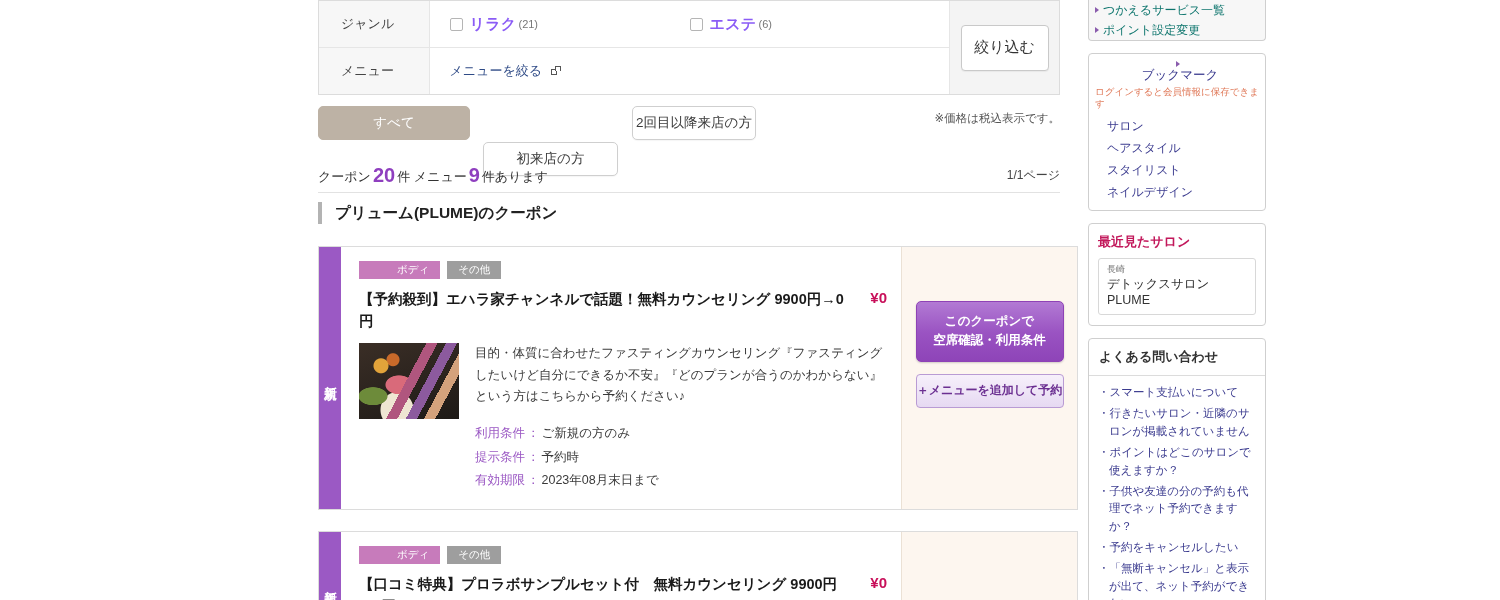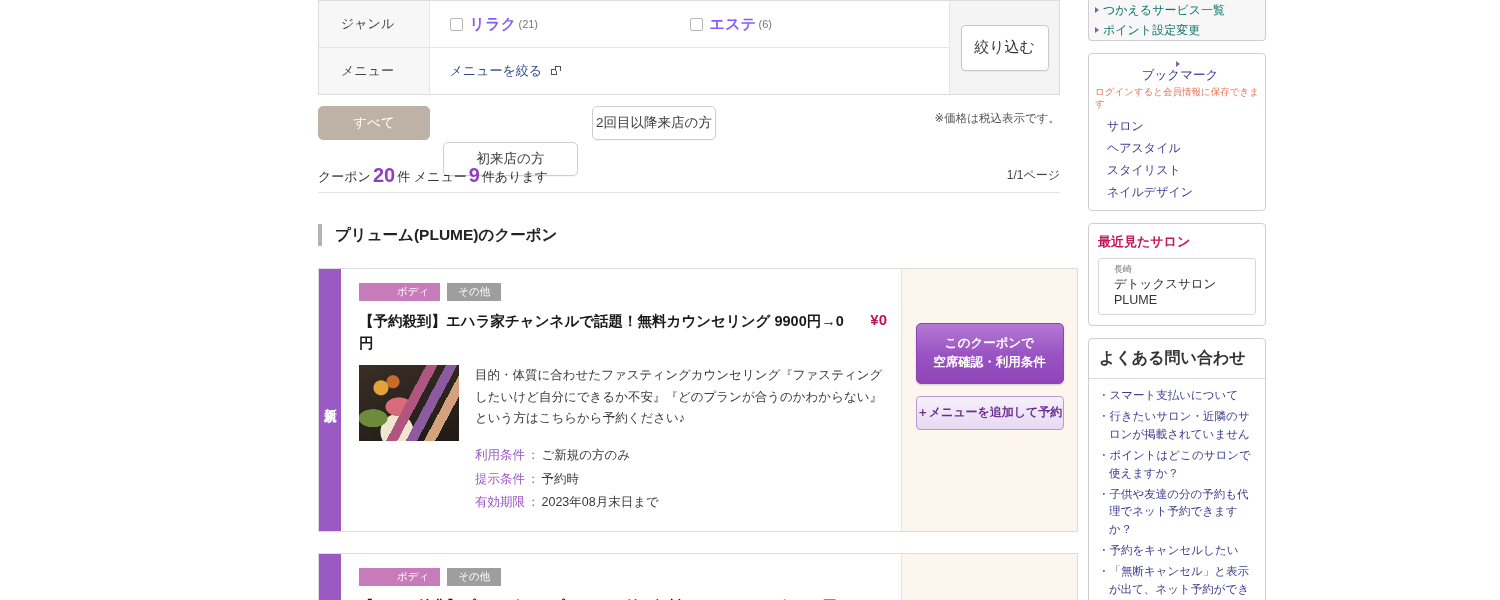--- a/index.html
+++ b/index.html
@@ -126,21 +126,21 @@
     border-radius: 5px;
     font-size: 13.5px;
     display: flex; align-items: center; justify-content: center;
     cursor: pointer;
     font-family: inherit;
   }
   .tab.active {
     background: #bdb2a5;
     color: #ffffff;
     border: 1px solid #bdb2a5;
-    width: 112px;
+    width: 152px;
     text-align: right;
   }
   .tab.idle {
     background: #ffffff;
     color: #3a3a3a;
     border: 1px solid #cfcfcf;
     box-shadow: 0 1px 1px rgba(0,0,0,.04);
   }
   .tab.t2 { width: 135px; margin-left: 13px; margin-top: 36px; }
   .tab.t3 { width: 124px; margin-left: 14px; }
@@ -170,21 +170,21 @@
   }
   .page-indicator {
     position: absolute;
     right: 0; top: 3px;
     font-size: 12px;
     color: #444;
   }
 
   
   .sec-head {
-    margin-top: 30px;
+    margin-top: 8px;
     display: flex; align-items: center;
     height: 24px;
   }
   .sec-bar {
     width: 4px; height: 22px;
     background: #b3b3b3;
     margin-right: 13px;
   }
   .sec-title { font-size: 15.5px; color: #222; font-weight: bold; }
 
@@ -382,28 +382,28 @@
   .recent-head {
     font-size: 13px;
     font-weight: bold;
     color: #c2185b;
     padding: 9px 0 7px 9px;
   }
   .recent-card {
     margin: 0 9px 10px 9px;
     border: 1px solid #d8d8d8;
     border-radius: 3px;
-    padding: 5px 15px 7px;
+    padding: 5px 8px 7px;
     cursor: pointer;
   }
   .recent-area { font-size: 9px; color: #777; line-height: 1.2; }
   .recent-name { font-size: 12.5px; color: #333; margin-top: 2px; }
 
   .faq-head {
-    font-size: 16px;
+    font-size: 13px;
     color: #333;
     font-weight: bold;
     padding: 9px 0 9px 10px;
     border-bottom: 1px solid #dcdcdc;
   }
   .faq-list { padding: 8px 9px 10px 9px; }
   .faq-item {
     font-size: 11.5px;
     color: #3b3b8f;
     line-height: 1.55;

